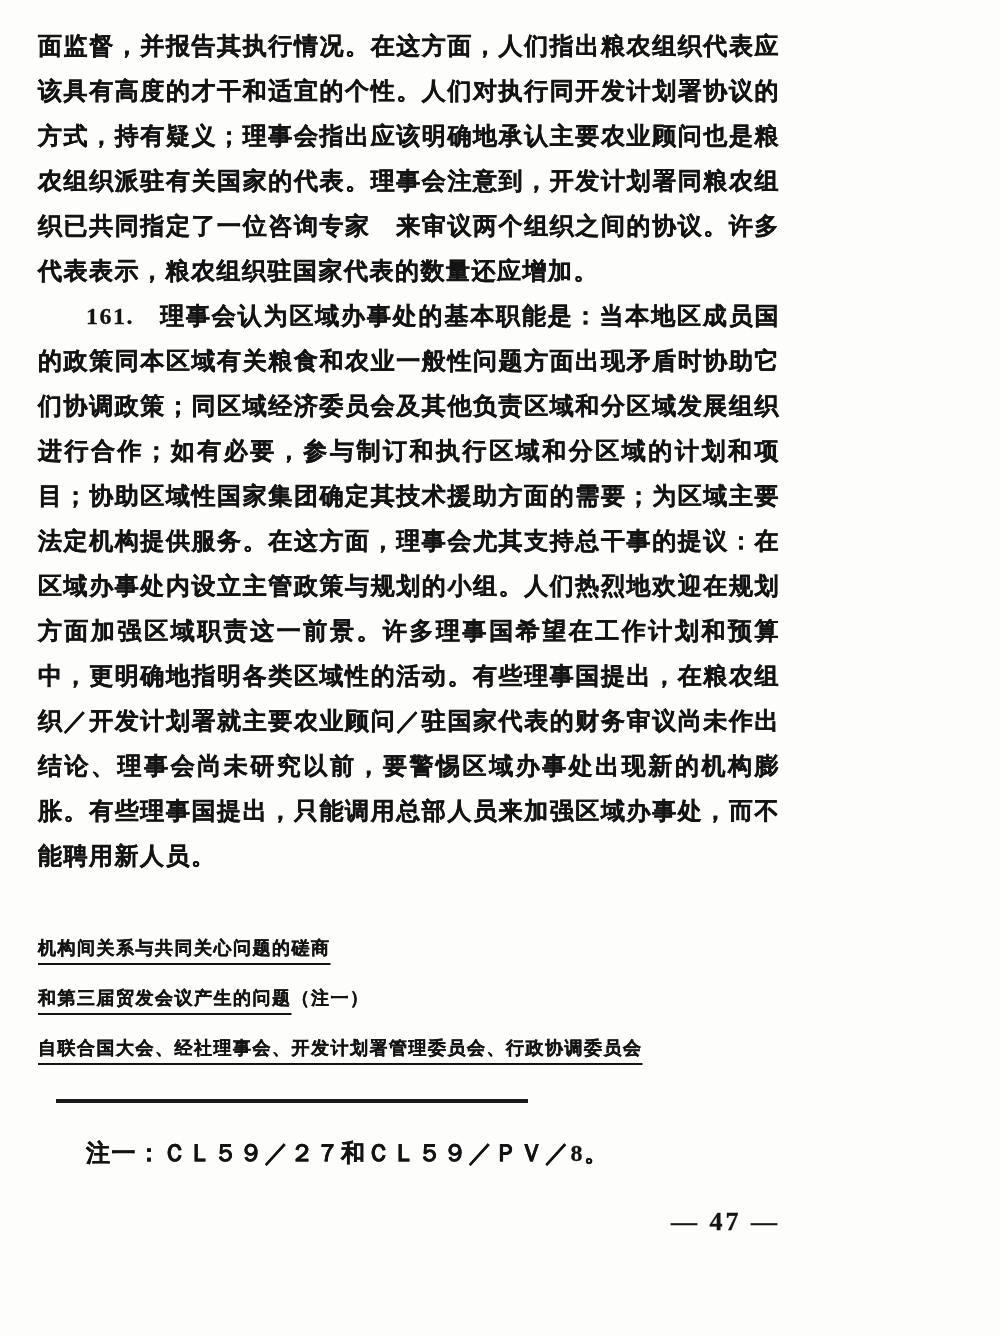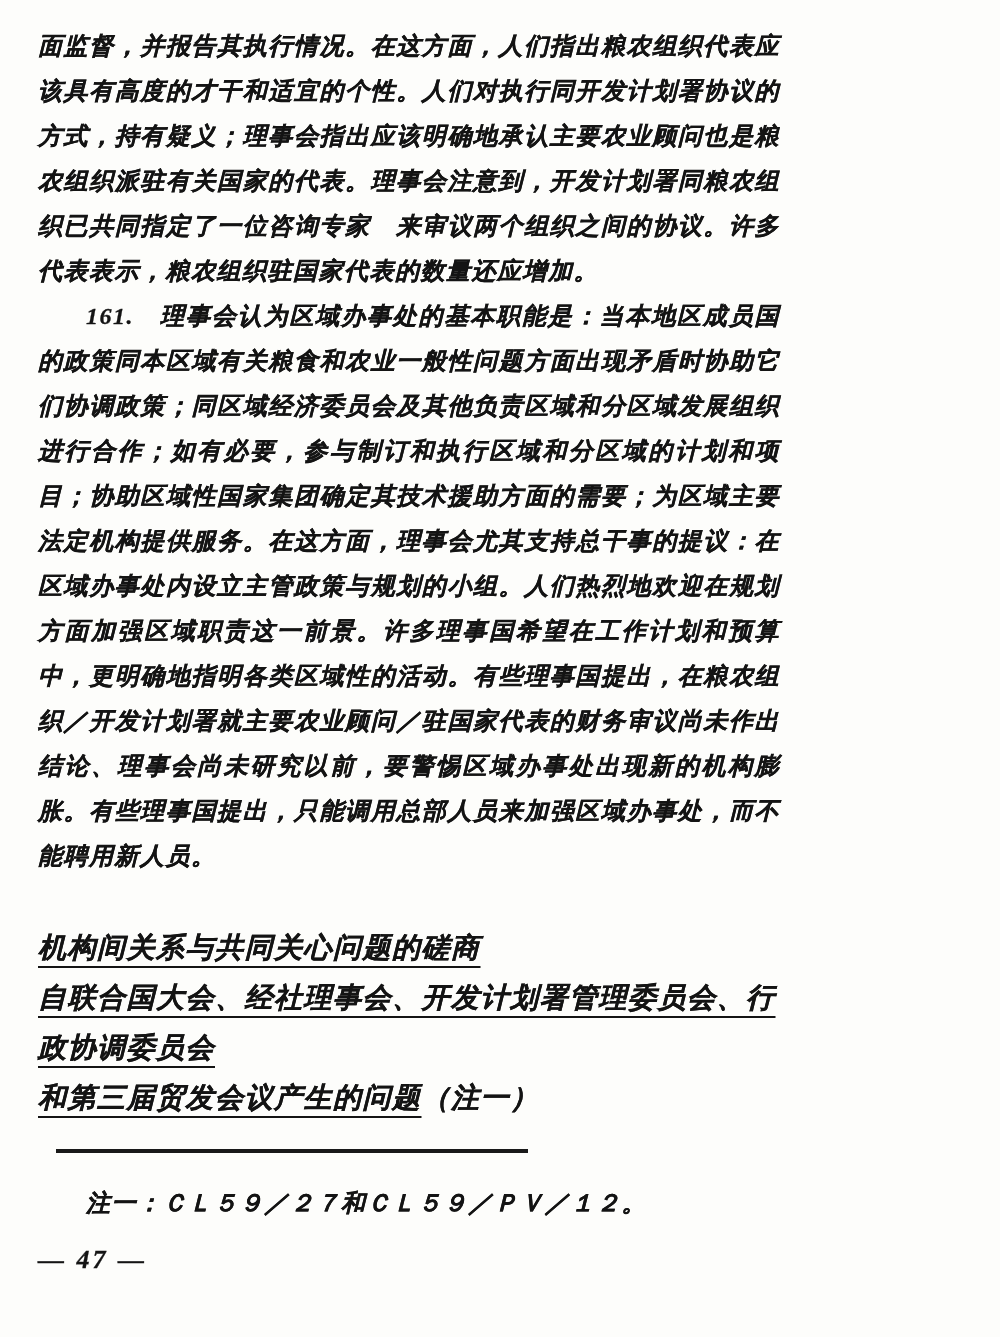--- a/index.html
+++ b/index.html
@@ -13,38 +13,37 @@
     color: #141414;
     font-family: "Liberation Serif", "DejaVu Serif", serif;
     position: relative;
     overflow: hidden;
   }
   .page {
     box-sizing: border-box;
     width: 816px;
     height: 1337px;
     padding: 24px 36px 0 38px;
-    font-style: italic;
   }
   .para {
     margin: 0;
     font-size: 24px;
     line-height: 45px;
     letter-spacing: 1.5px;
     text-align: justify;
     text-justify: inter-character;
     font-weight: 600;
     -webkit-text-stroke: 0.3px;
   }
   .para.indent {
     text-indent: 2em;
   }
   .heading {
     margin-top: 44px;
-    font-size: 28px;
+    font-size: 18px;
     line-height: 50px;
     letter-spacing: 1.5px;
     font-weight: 600;
     -webkit-text-stroke: 0.3px;
   }
   .heading .u {
     text-decoration: underline;
     text-decoration-thickness: 2px;
     text-underline-offset: 9px;
   }
@@ -59,22 +58,22 @@
   }
   .footnote {
     margin: 30px 0 0 48px;
     font-size: 24px;
     line-height: 40px;
     letter-spacing: 1.5px;
     font-weight: 600;
     -webkit-text-stroke: 0.3px;
   }
   .page-number {
-    margin-top: 22px;
-    text-align: left;
+    margin-top: 34px;
+    text-align: right;
     font-size: 26px;
     font-weight: bold;
     letter-spacing: 3px;
     -webkit-text-stroke: 0.3px;
   }
 </style>
 </head>
 <body>
 
 <div class="page">
@@ -82,27 +81,27 @@
   <p class="para">面监督，并报告其执行情况。在这方面，人们指出粮农组织代表应该具有高度的才干和适宜的个性。人们对执行同开发计划署协议的方式，持有疑义；理事会指出应该明确地承认主要农业顾问也是粮农组织派驻有关国家的代表。理事会注意到，开发计划署同粮农组织已共同指定了一位咨询专家　来审议两个组织之间的协议。许多代表表示，粮农组织驻国家代表的数量还应增加。</p>
 
   <p class="para indent">161.　理事会认为区域办事处的基本职能是：当本地区成员国的政策同本区域有关粮食和农业一般性问题方面出现矛盾时协助它们协调政策；同区域经济委员会及其他负责区域和分区域发展组织进行合作；如有必要，参与制订和执行区域和分区域的计划和项目；协助区域性国家集团确定其技术援助方面的需要；为区域主要法定机构提供服务。在这方面，理事会尤其支持总干事的提议：在区域办事处内设立主管政策与规划的小组。人们热烈地欢迎在规划方面加强区域职责这一前景。许多理事国希望在工作计划和预算中，更明确地指明各类区域性的活动。有些理事国提出，在粮农组织／开发计划署就主要农业顾问／驻国家代表的财务审议尚未作出结论、理事会尚未研究以前，要警惕区域办事处出现新的机构膨胀。有些理事国提出，只能调用总部人员来加强区域办事处，而不能聘用新人员。</p>
 
 
   <div class="heading">
     <div class="heading-line">
       <span class="u">机构间关系与共同关心问题的磋商</span>
     </div>
     <div class="heading-line">
-      <span class="u">自联合国大会、经社理事会、开发计划署管理委员会、行政协调委员会</span>
+      <span class="u">和第三届贸发会议产生的问题</span><span>（注一）</span>
     </div>
     <div class="heading-line">
-      <span class="u">和第三届贸发会议产生的问题</span><span>（注一）</span>
+      <span class="u">自联合国大会、经社理事会、开发计划署管理委员会、行政协调委员会</span>
     </div>
   </div>
 
 
   <div class="footnote-rule"></div>
 
-  <p class="footnote">注一：ＣＬ５９／２７和ＣＬ５９／ＰＶ／１２。</p>
+  <p class="footnote">注一：ＣＬ５９／２７和ＣＬ５９／ＰＶ／8。</p>
 
   <div class="page-number">— 47 —</div>
 
 </div>
 
 </body></html>

